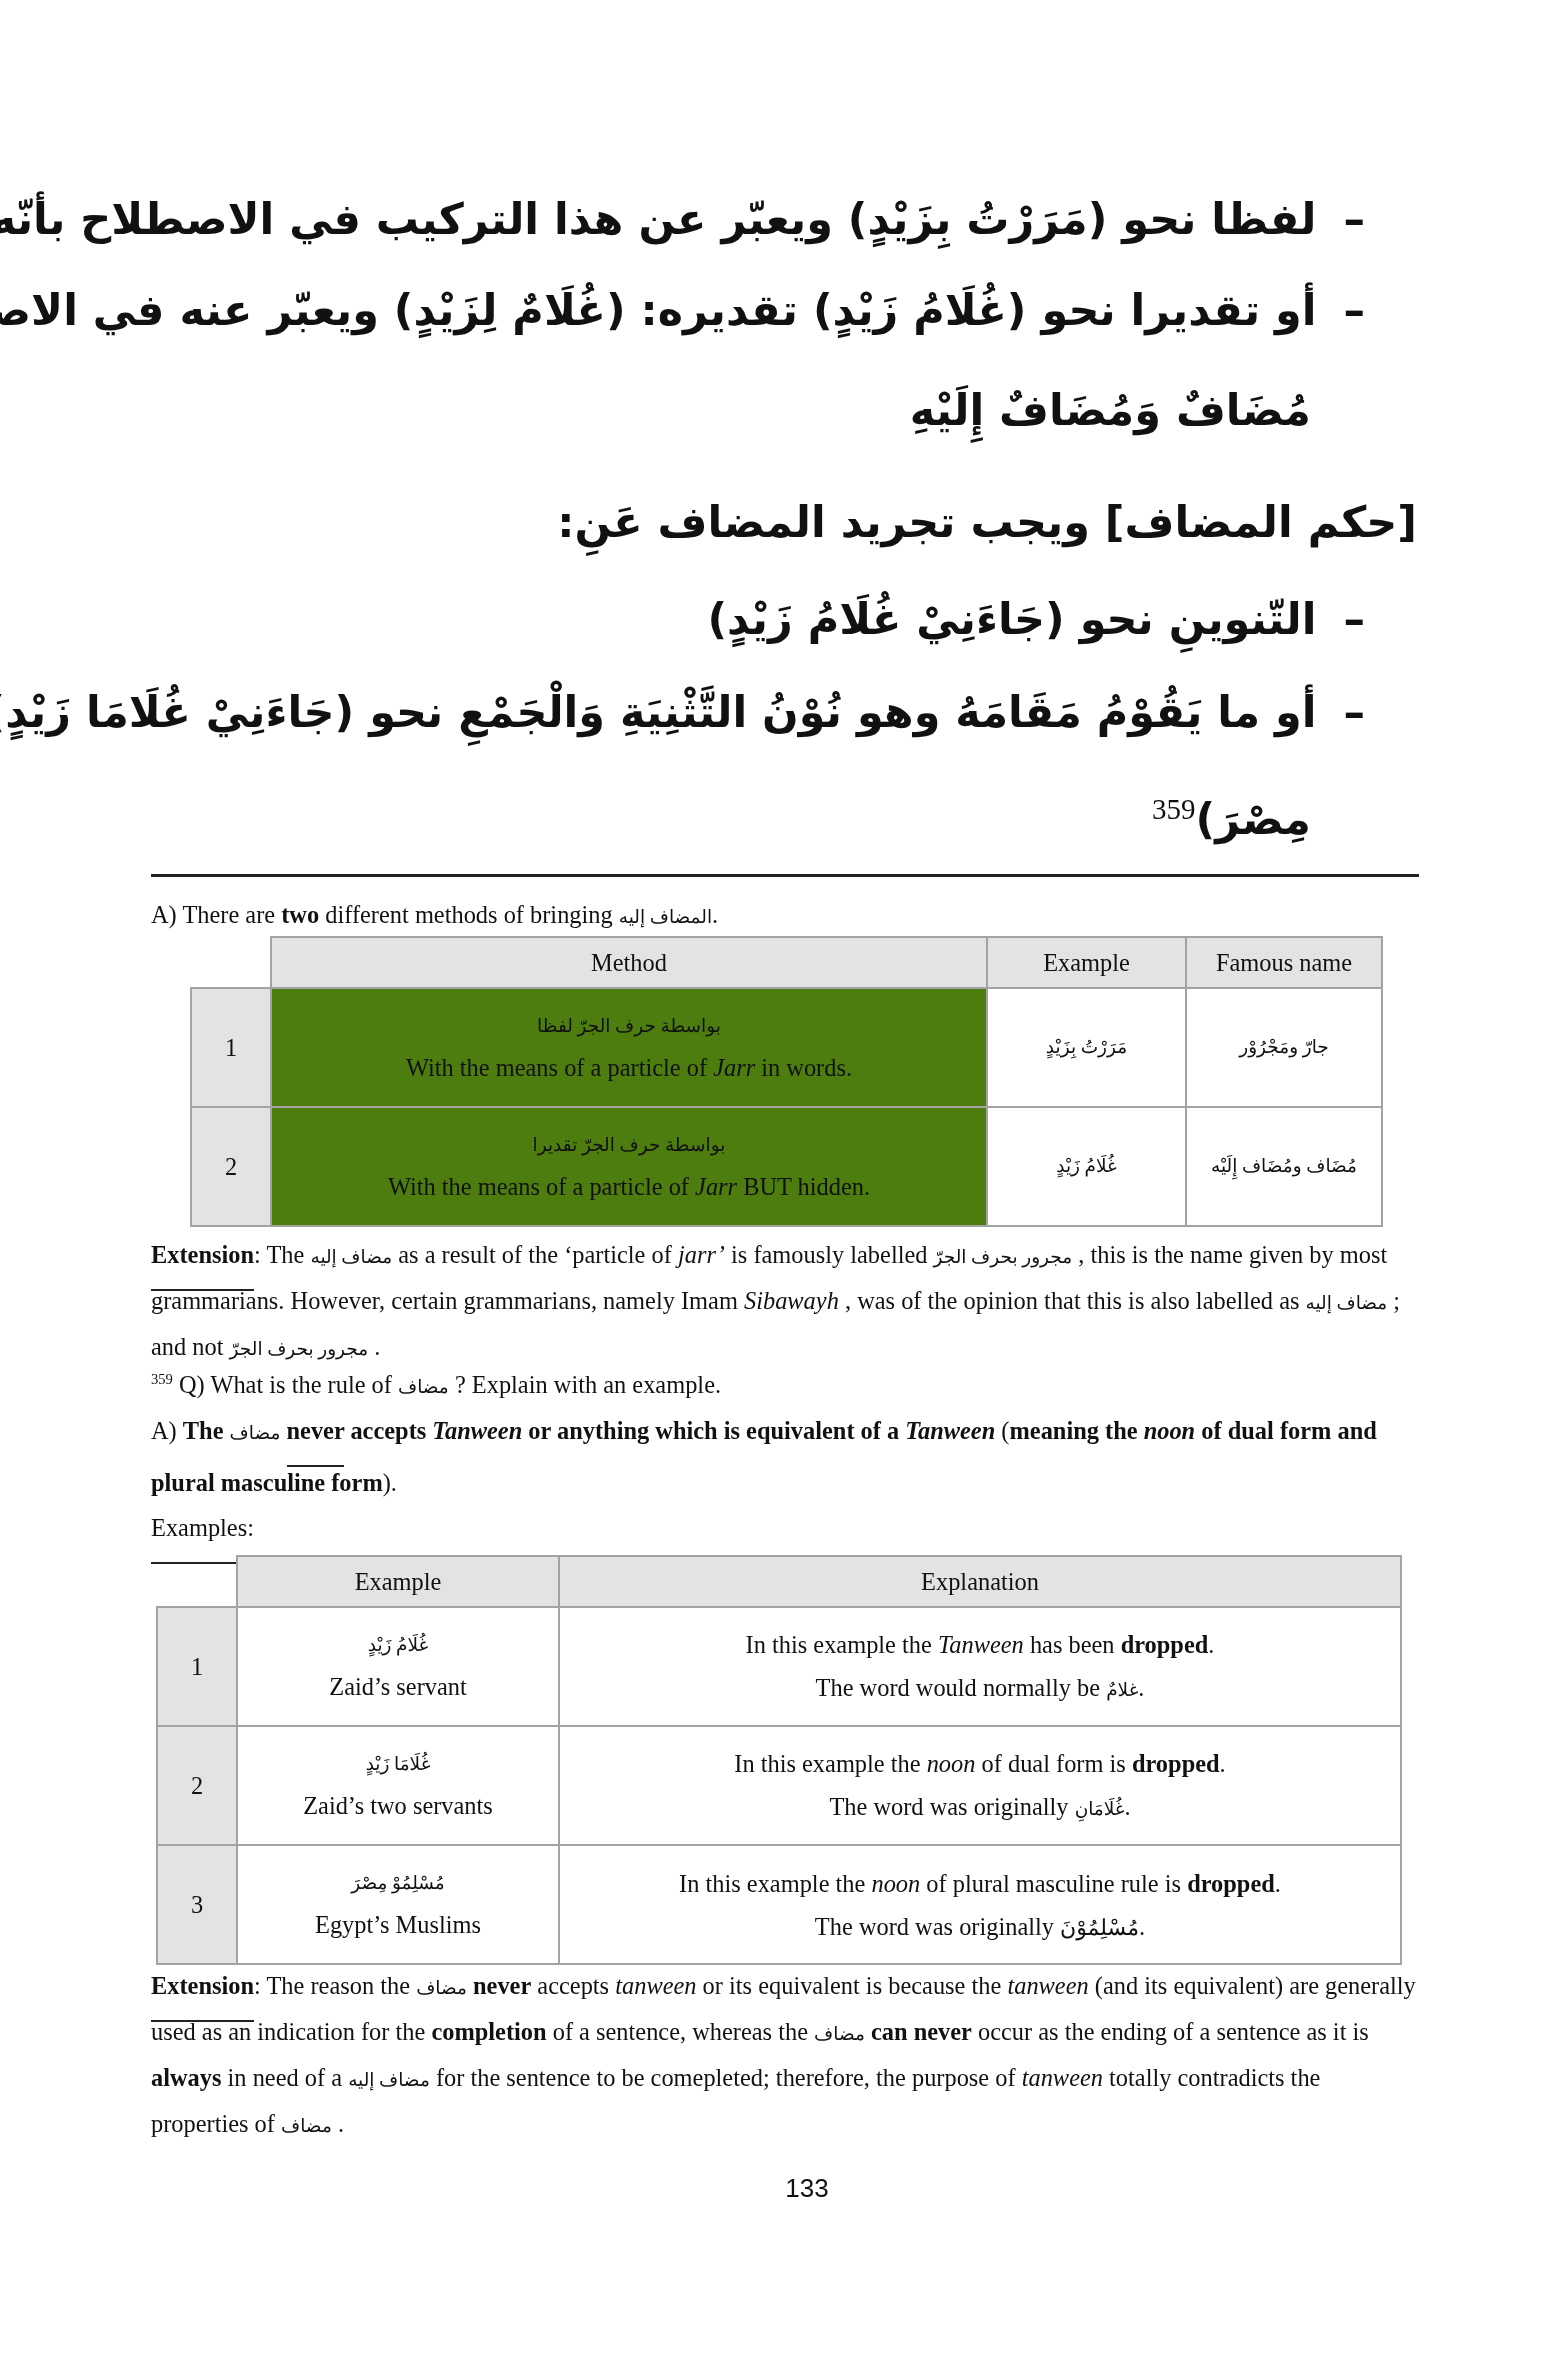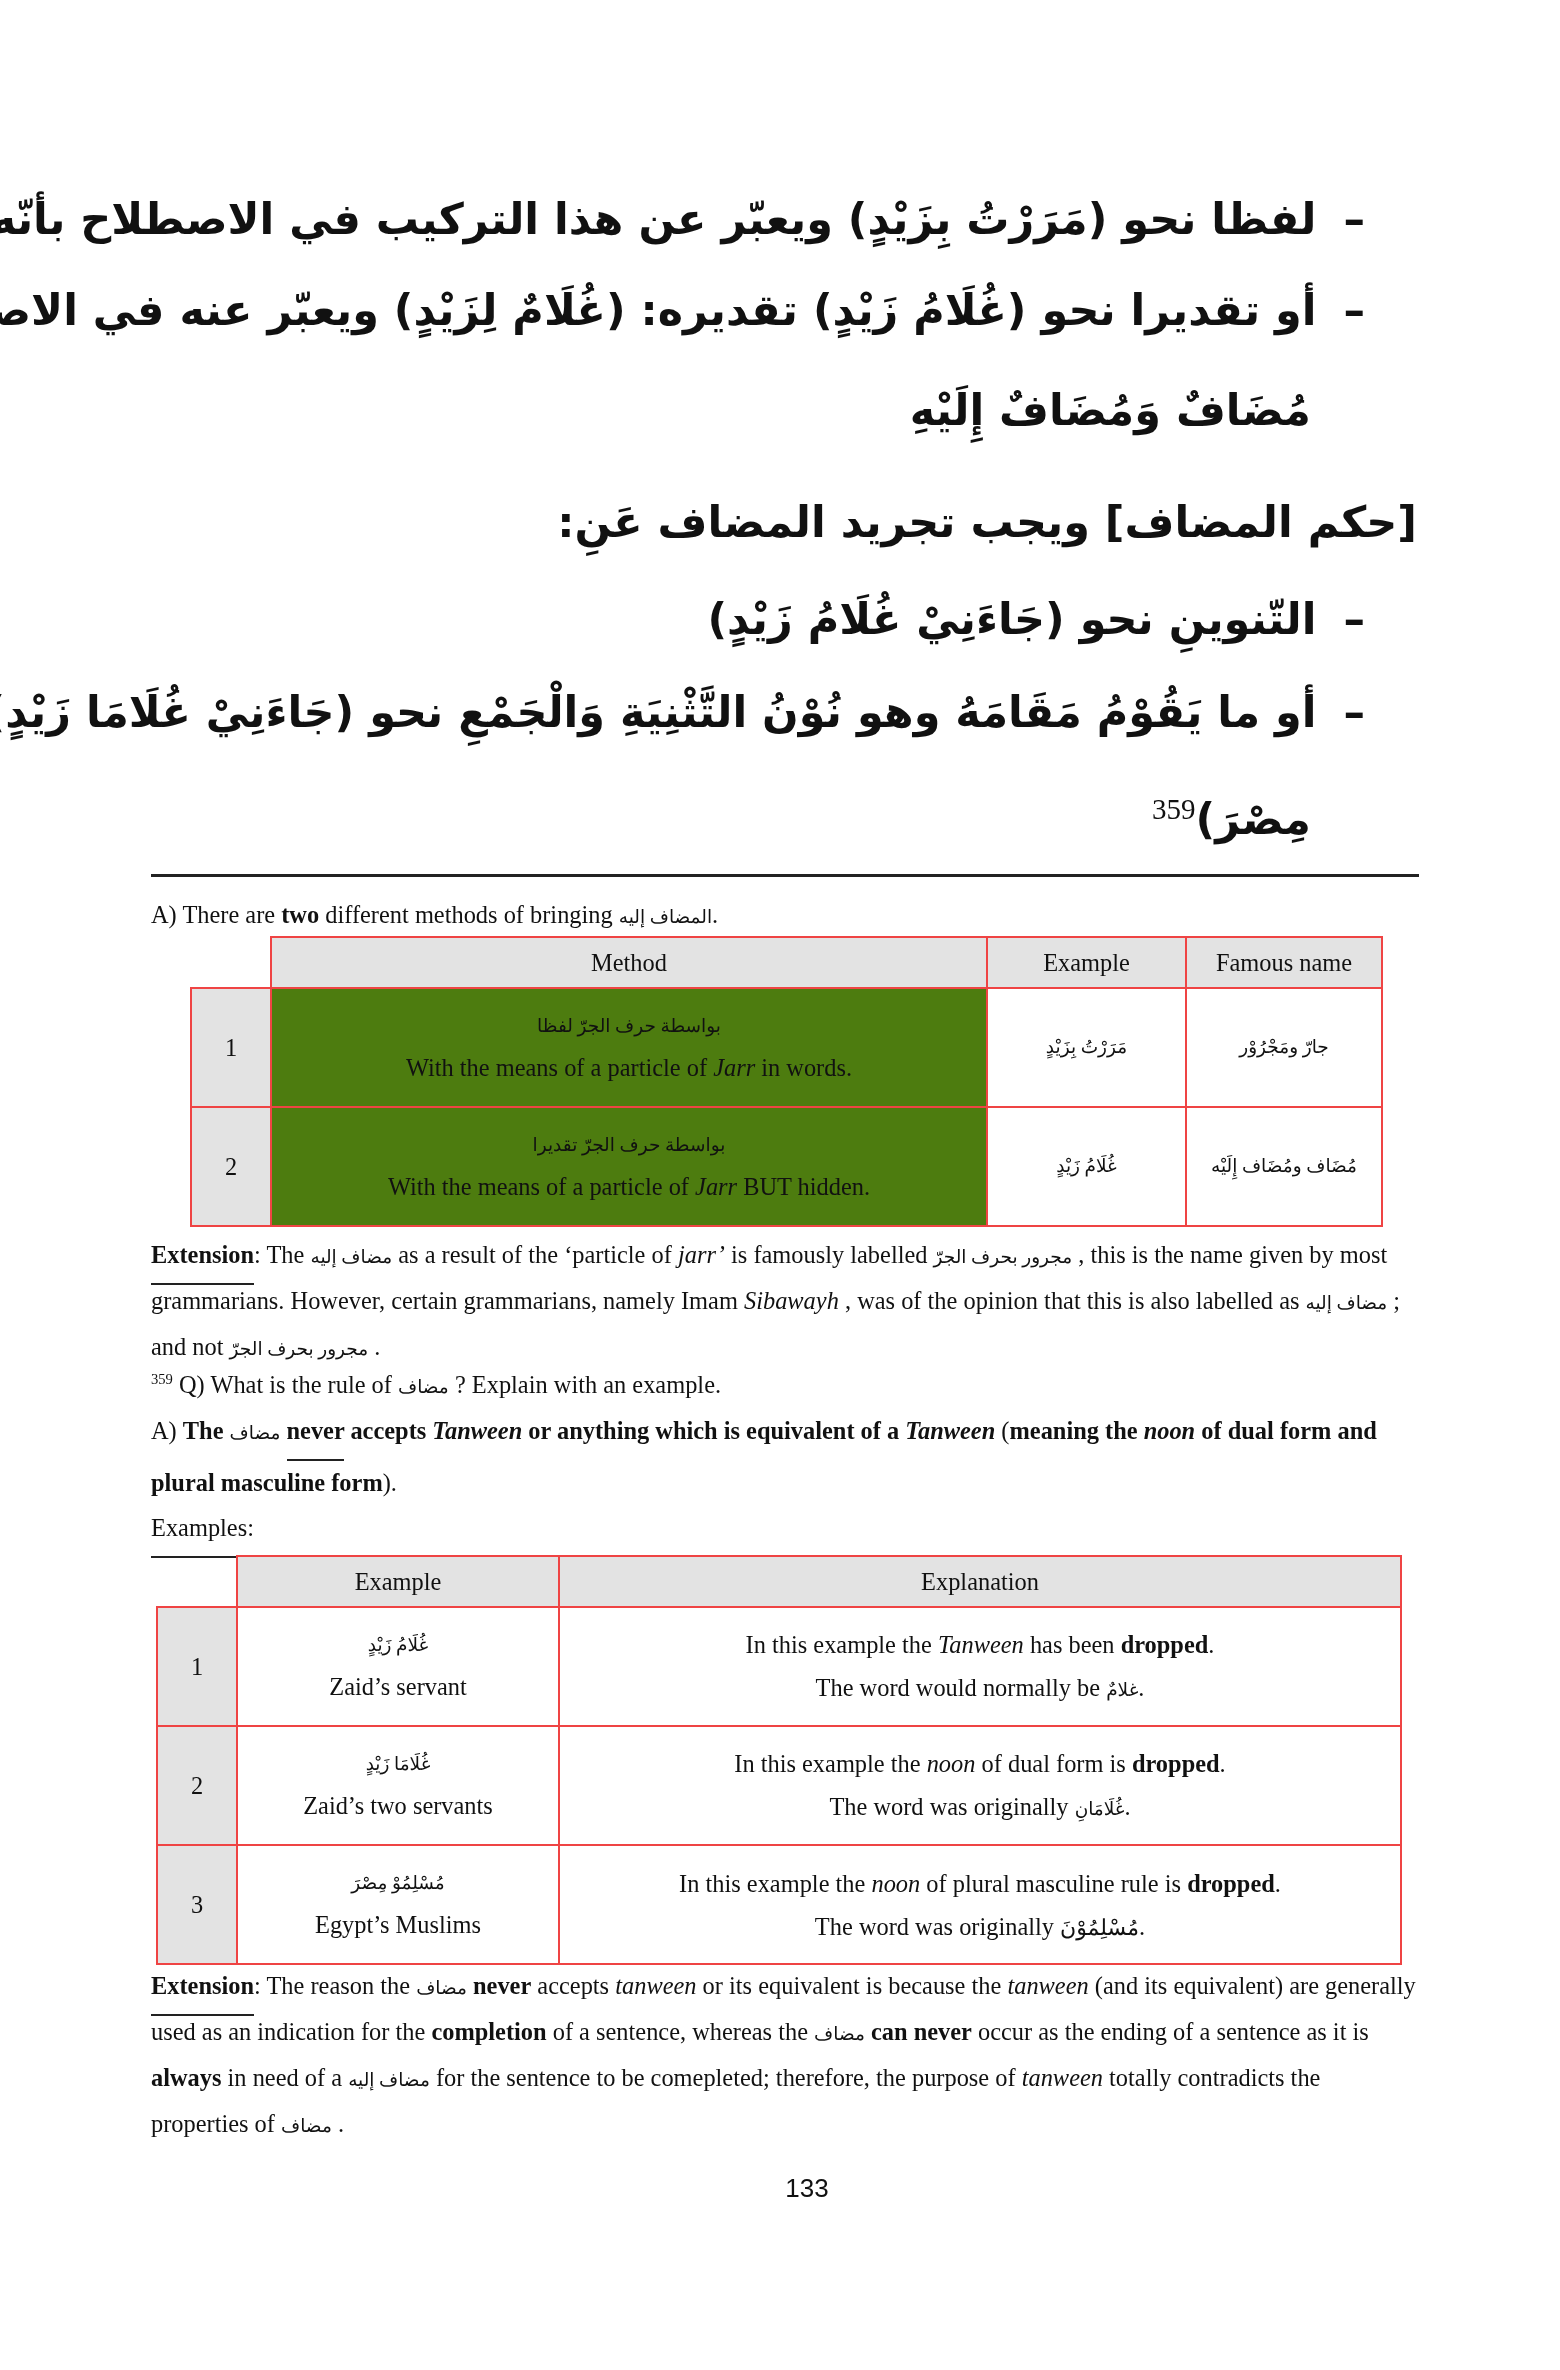--- a/index.html
+++ b/index.html
@@ -7,23 +7,23 @@
          font-family: "Liberation Serif", "DejaVu Serif", serif; color: #111; }
   .ar { font-family: Liberation Serif, serif; direction: rtl; unicode-bidi: isolate; }
   .ar-line { position: absolute; right: 195px; left: 146px; text-align: right; direction: rtl;
              font-family: "DejaVu Sans", serif; font-size: 43px; font-weight: bold; line-height: 78px; white-space: nowrap; }
   .dash { margin-left: 27px; }
   .sup { font-family: "Liberation Serif", serif; font-size: 29px; font-weight: normal; vertical-align: super; }
   .rule { position: absolute; left: 151px; width: 1268px; top: 874px; height: 2.9px; background: #222; }
   .en { position: absolute; left: 151px; width: 1268px; font-size: 24.4px; line-height: 43px; }
   .en .ar { font-size: 18.5px; }
   b { font-weight: bold; }
-  u.ul { text-decoration: none; border-bottom: 2px solid #222; padding-bottom: 15px; }
+  u.ul { text-decoration: none; border-bottom: 2px solid #222; padding-bottom: 21px; }
   table { position: absolute; border-collapse: collapse; font-size: 24.4px; }
-  td, th { border: 2px solid #ef4444; text-align: center; vertical-align: middle; font-weight: normal; }
+  td, th { border: 2px solid #a3a3a3; text-align: center; vertical-align: middle; font-weight: normal; }
   th { background: #e3e3e3; height: 47px; }
   td.num { background: #e3e3e3; width: 76px; }
   td.light { background: #4d7c0f; }
   td .ar { font-size: 18.5px; display: block; line-height: 39px; }
   td .en-line { display: block; line-height: 43px; }
   th.blank { border: none; background: transparent; }
   .pagenum { position: absolute; top: 2173px; left: 0; width: 1560px; text-align: center;
              font-family: "Liberation Sans", sans-serif; font-size: 26px; margin-left: 27px; }
 </style>
 </head>

